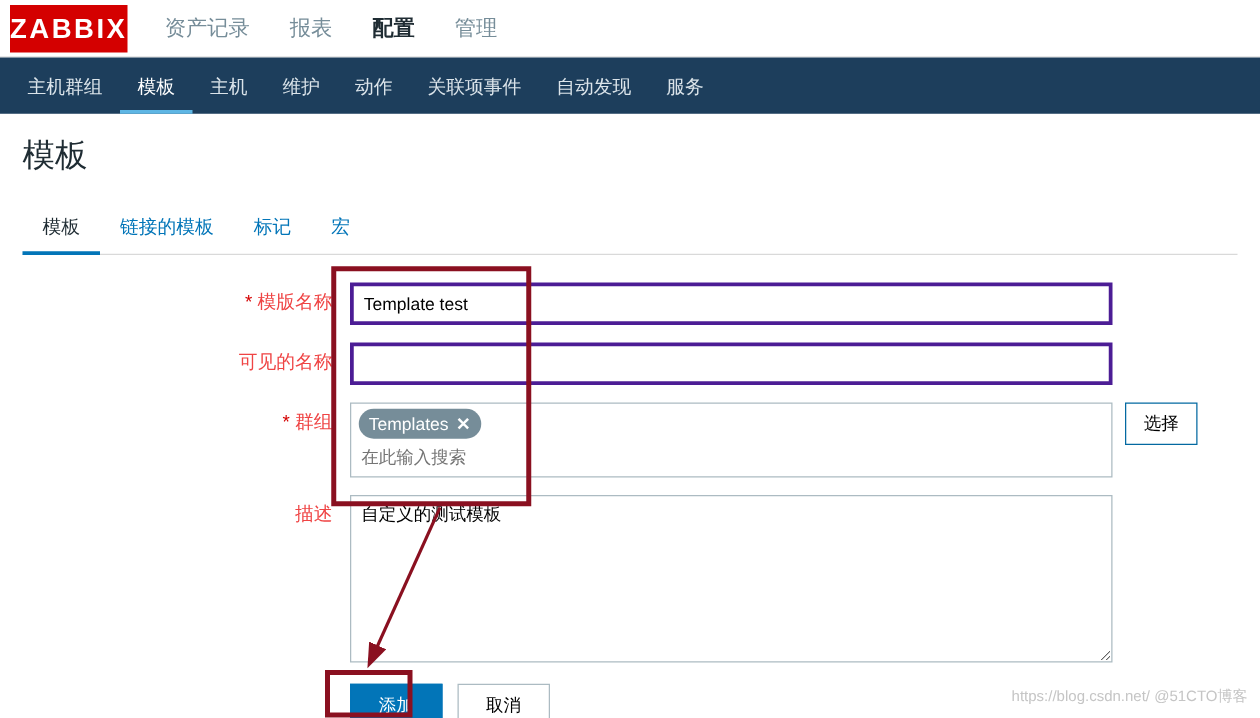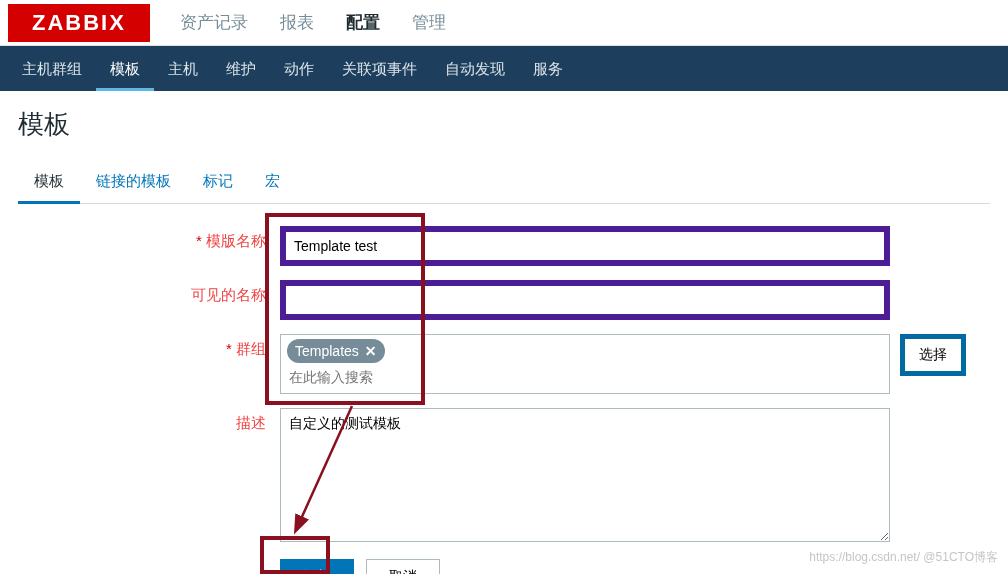--- a/index.html
+++ b/index.html
@@ -1,39 +1,39 @@
 <!DOCTYPE html>
 <html><head>
 <meta charset="utf-8">
 <style>
 * { box-sizing: border-box; margin: 0; padding: 0; }
 body { font-family: Arial, "Microsoft YaHei", sans-serif; font-size: 14px; color: #1f2c33; background: #fff; width: 1008px; }
 .top-bar { display: flex; align-items: center; height: 46px; background: #fff; border-bottom: 1px solid #e0e0e0; }
-.logo { background: #d40000; color: #fff; font-weight: bold; letter-spacing: 2px; font-size: 22px; padding: 6px 24px; margin: 0 14px 0 8px; display: inline-block; }
+.logo { background: #d40000; color: #fff; font-weight: bold; letter-spacing: 2px; font-size: 22px; padding: 6px 0; margin: 0 14px 0 8px; display: inline-block; }
 .top-nav { display: flex; }
 .top-nav a { color: #768d99; text-decoration: none; padding: 12px 16px; font-size: 17px; }
 .top-nav a.active { color: #1f2c33; font-weight: bold; }
 .sub-bar { background: #1d3e5c; display: flex; padding: 0 8px; }
 .sub-bar a { color: #dbe4ea; text-decoration: none; padding: 14px 14px 12px; font-size: 15px; }
 .sub-bar a.active { color: #fff; border-bottom: 3px solid #5eb6e4; padding-bottom: 9px; }
 .page { padding: 16px 18px; }
 .page h1 { font-size: 26px; font-weight: normal; color: #1f2c33; margin-bottom: 20px; }
 .tabs { display: flex; border-bottom: 1px solid #d9d9d9; margin-bottom: 22px; }
 .tabs a { padding: 10px 16px; color: #0275b8; text-decoration: none; font-size: 15px; }
 .tabs a.active { color: #1f2c33; border-bottom: 3px solid #0275b8; margin-bottom: -1px; }
 .form-row { display: flex; margin-bottom: 14px; }
 .form-label { width: 262px; text-align: right; padding-right: 14px; padding-top: 6px; font-size: 15px; color: #ef4444; }
 .req::before { content: "* "; color: #d40000; }
 .form-field { flex: 0 0 auto; }
-input[type=text] { border: 6px solid #4c1d95; padding: 6px 8px; font-size: 14px; width: 610px; }
+input[type=text] { border: 3px solid #4c1d95; padding: 6px 8px; font-size: 14px; width: 610px; }
 .multiselect { border: 1px solid #acbbc2; width: 610px; padding: 4px 6px 2px; }
 .tag { display: inline-block; background: #768d99; color: #fff; padding: 4px 8px; border-radius: 12px; font-size: 14px; }
 .tag .x { margin-left: 6px; font-weight: bold; cursor: pointer; }
 .ms-input { border: none; outline: none; padding: 6px 2px; font-size: 14px; width: 200px; color: #999; display: block; }
-.select-btn { border: 5px solid #0369a1; background: #fff; padding: 7px 14px; margin-left: 10px; cursor: pointer; font-size: 14px; }
+.select-btn { border: 1px solid #0369a1; background: #fff; padding: 7px 14px; margin-left: 10px; cursor: pointer; font-size: 14px; }
 textarea { border: 1px solid #acbbc2; padding: 6px 8px; font-size: 14px; width: 610px; height: 134px; resize: vertical; }
 .btn-row { padding-left: 262px; margin-top: 12px; }
 .btn { padding: 8px 22px; font-size: 14px; cursor: pointer; border: 1px solid #acbbc2; background: #fff; margin-right: 8px; }
 .btn-primary { background: #0275b8; color: #ffffff; border: 1px solid #0275b8; }
 .hl-red { position: absolute; border: 4px solid #8a1020; pointer-events: none; }
 .arrow-svg { position: absolute; pointer-events: none; }
 .watermark { position: absolute; right: 10px; bottom: 8px; color: #c5c5c5; font-size: 12px; }
 </style>
 </head>
 <body>

